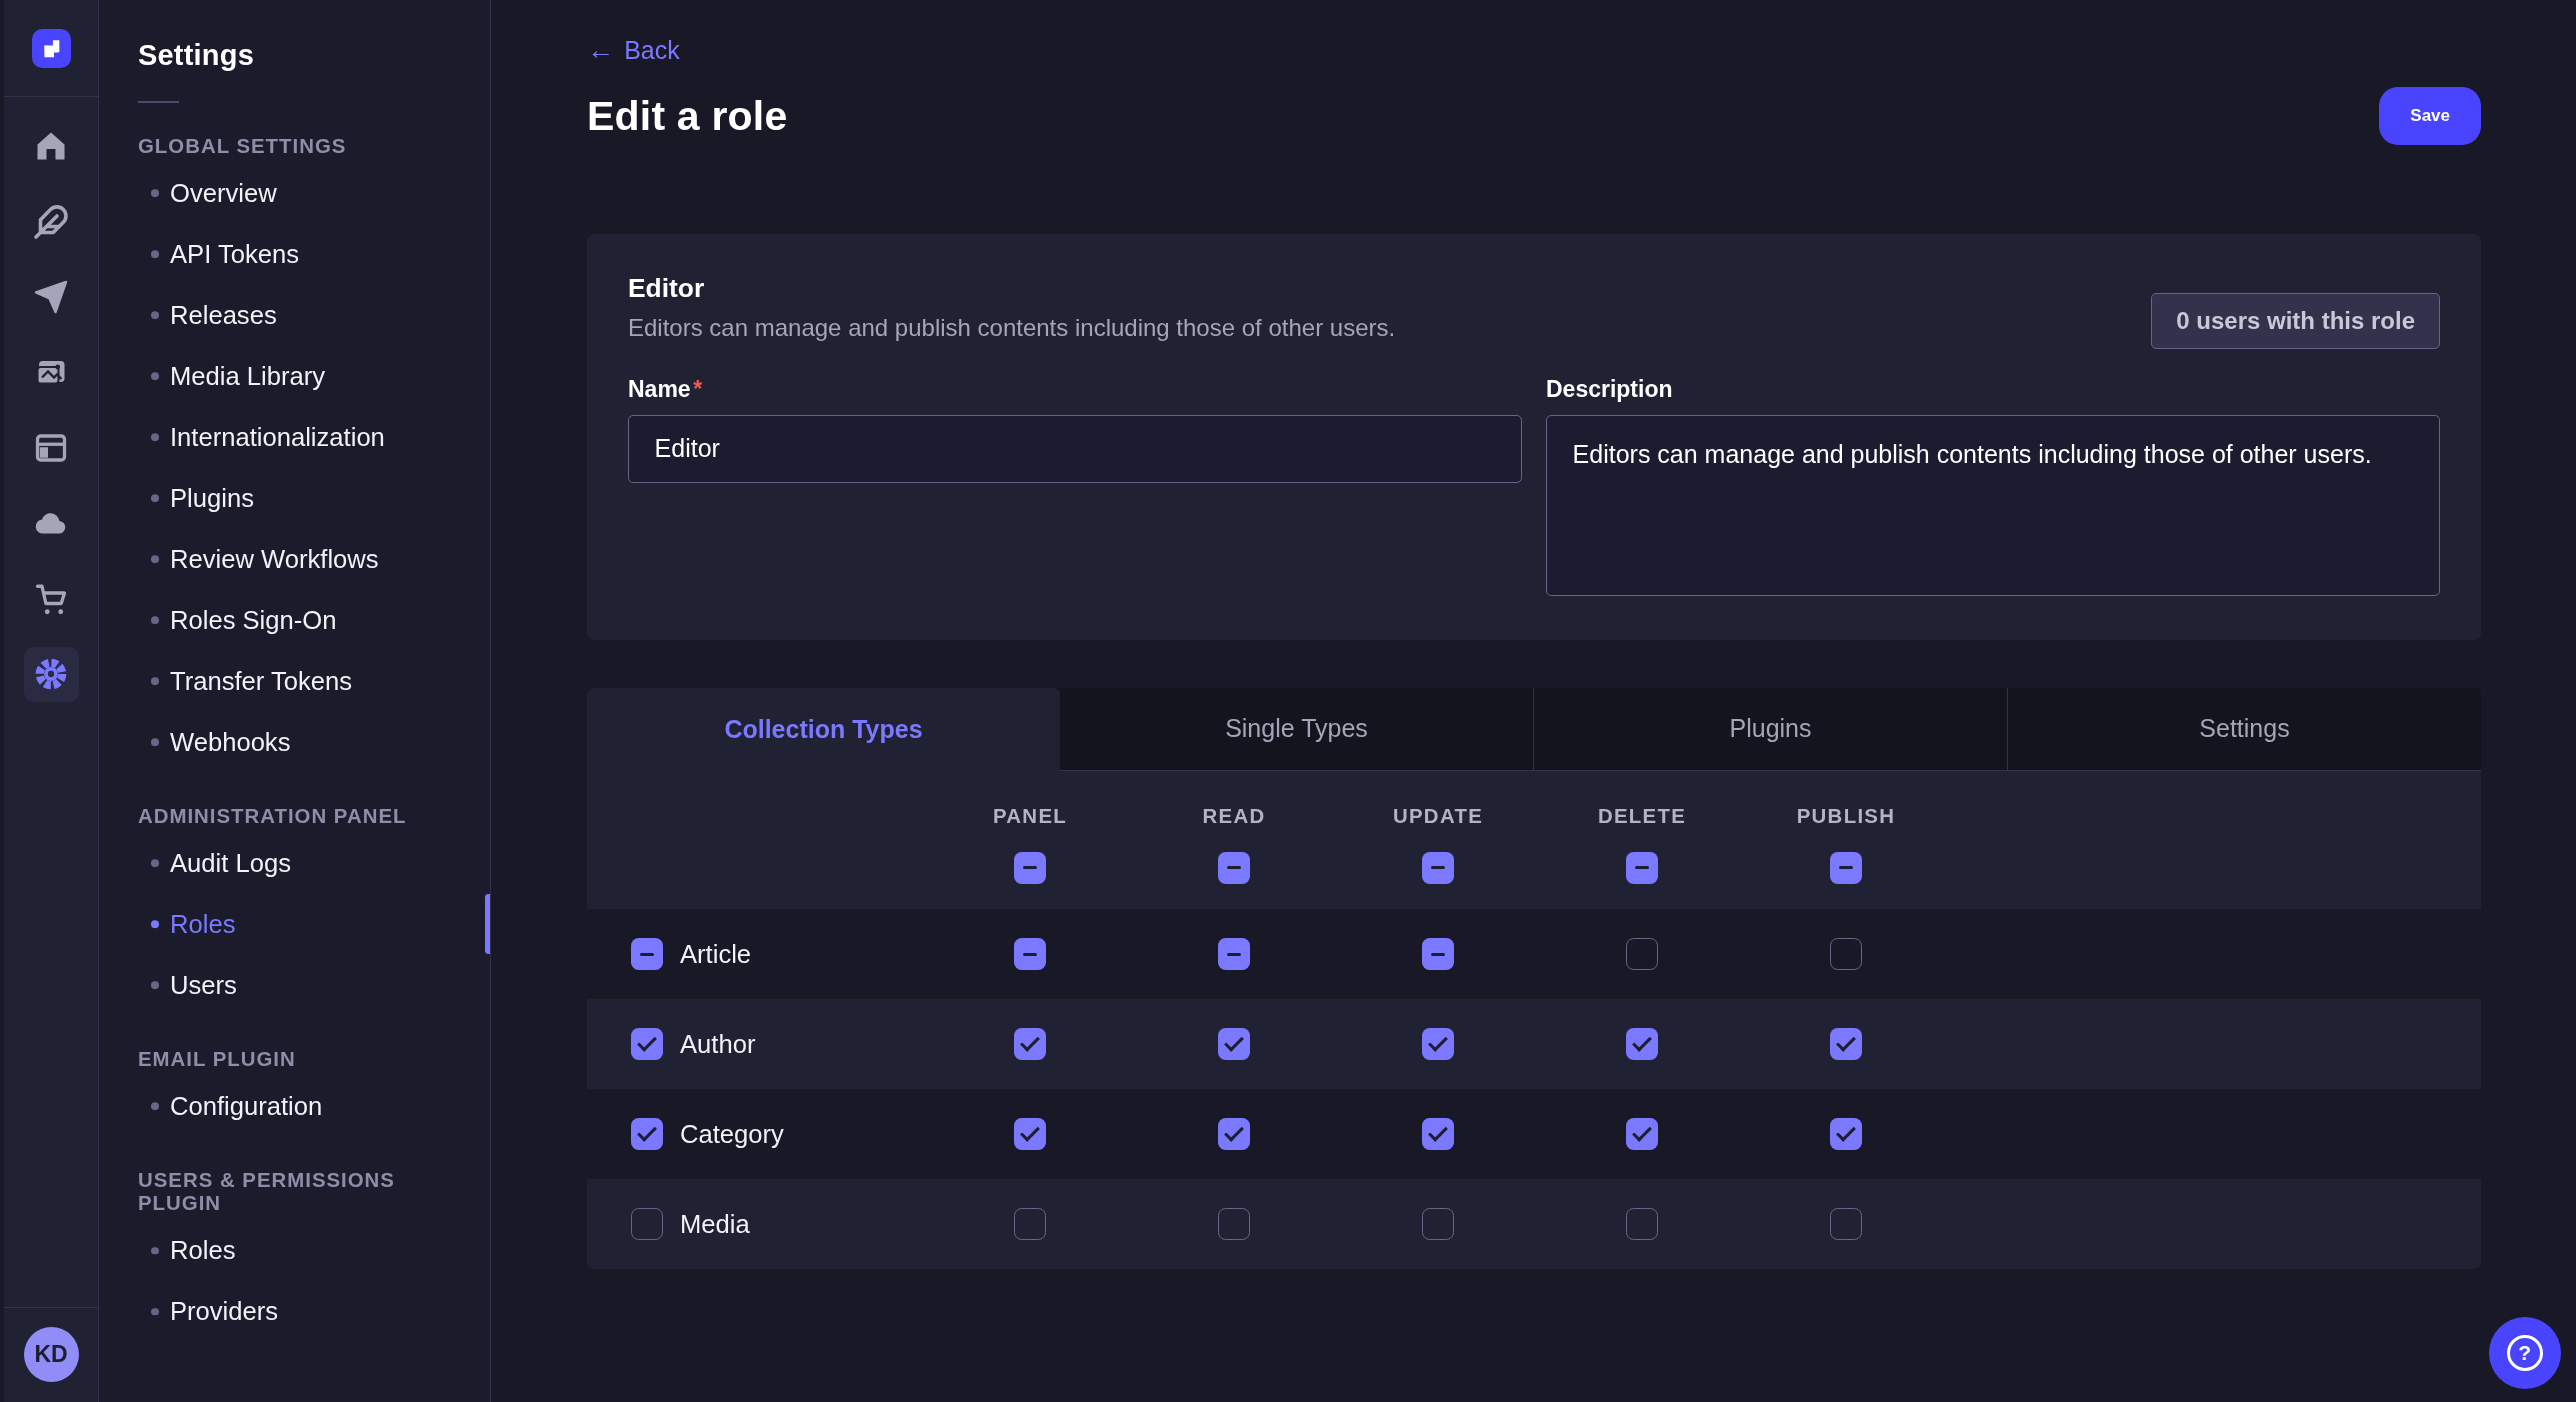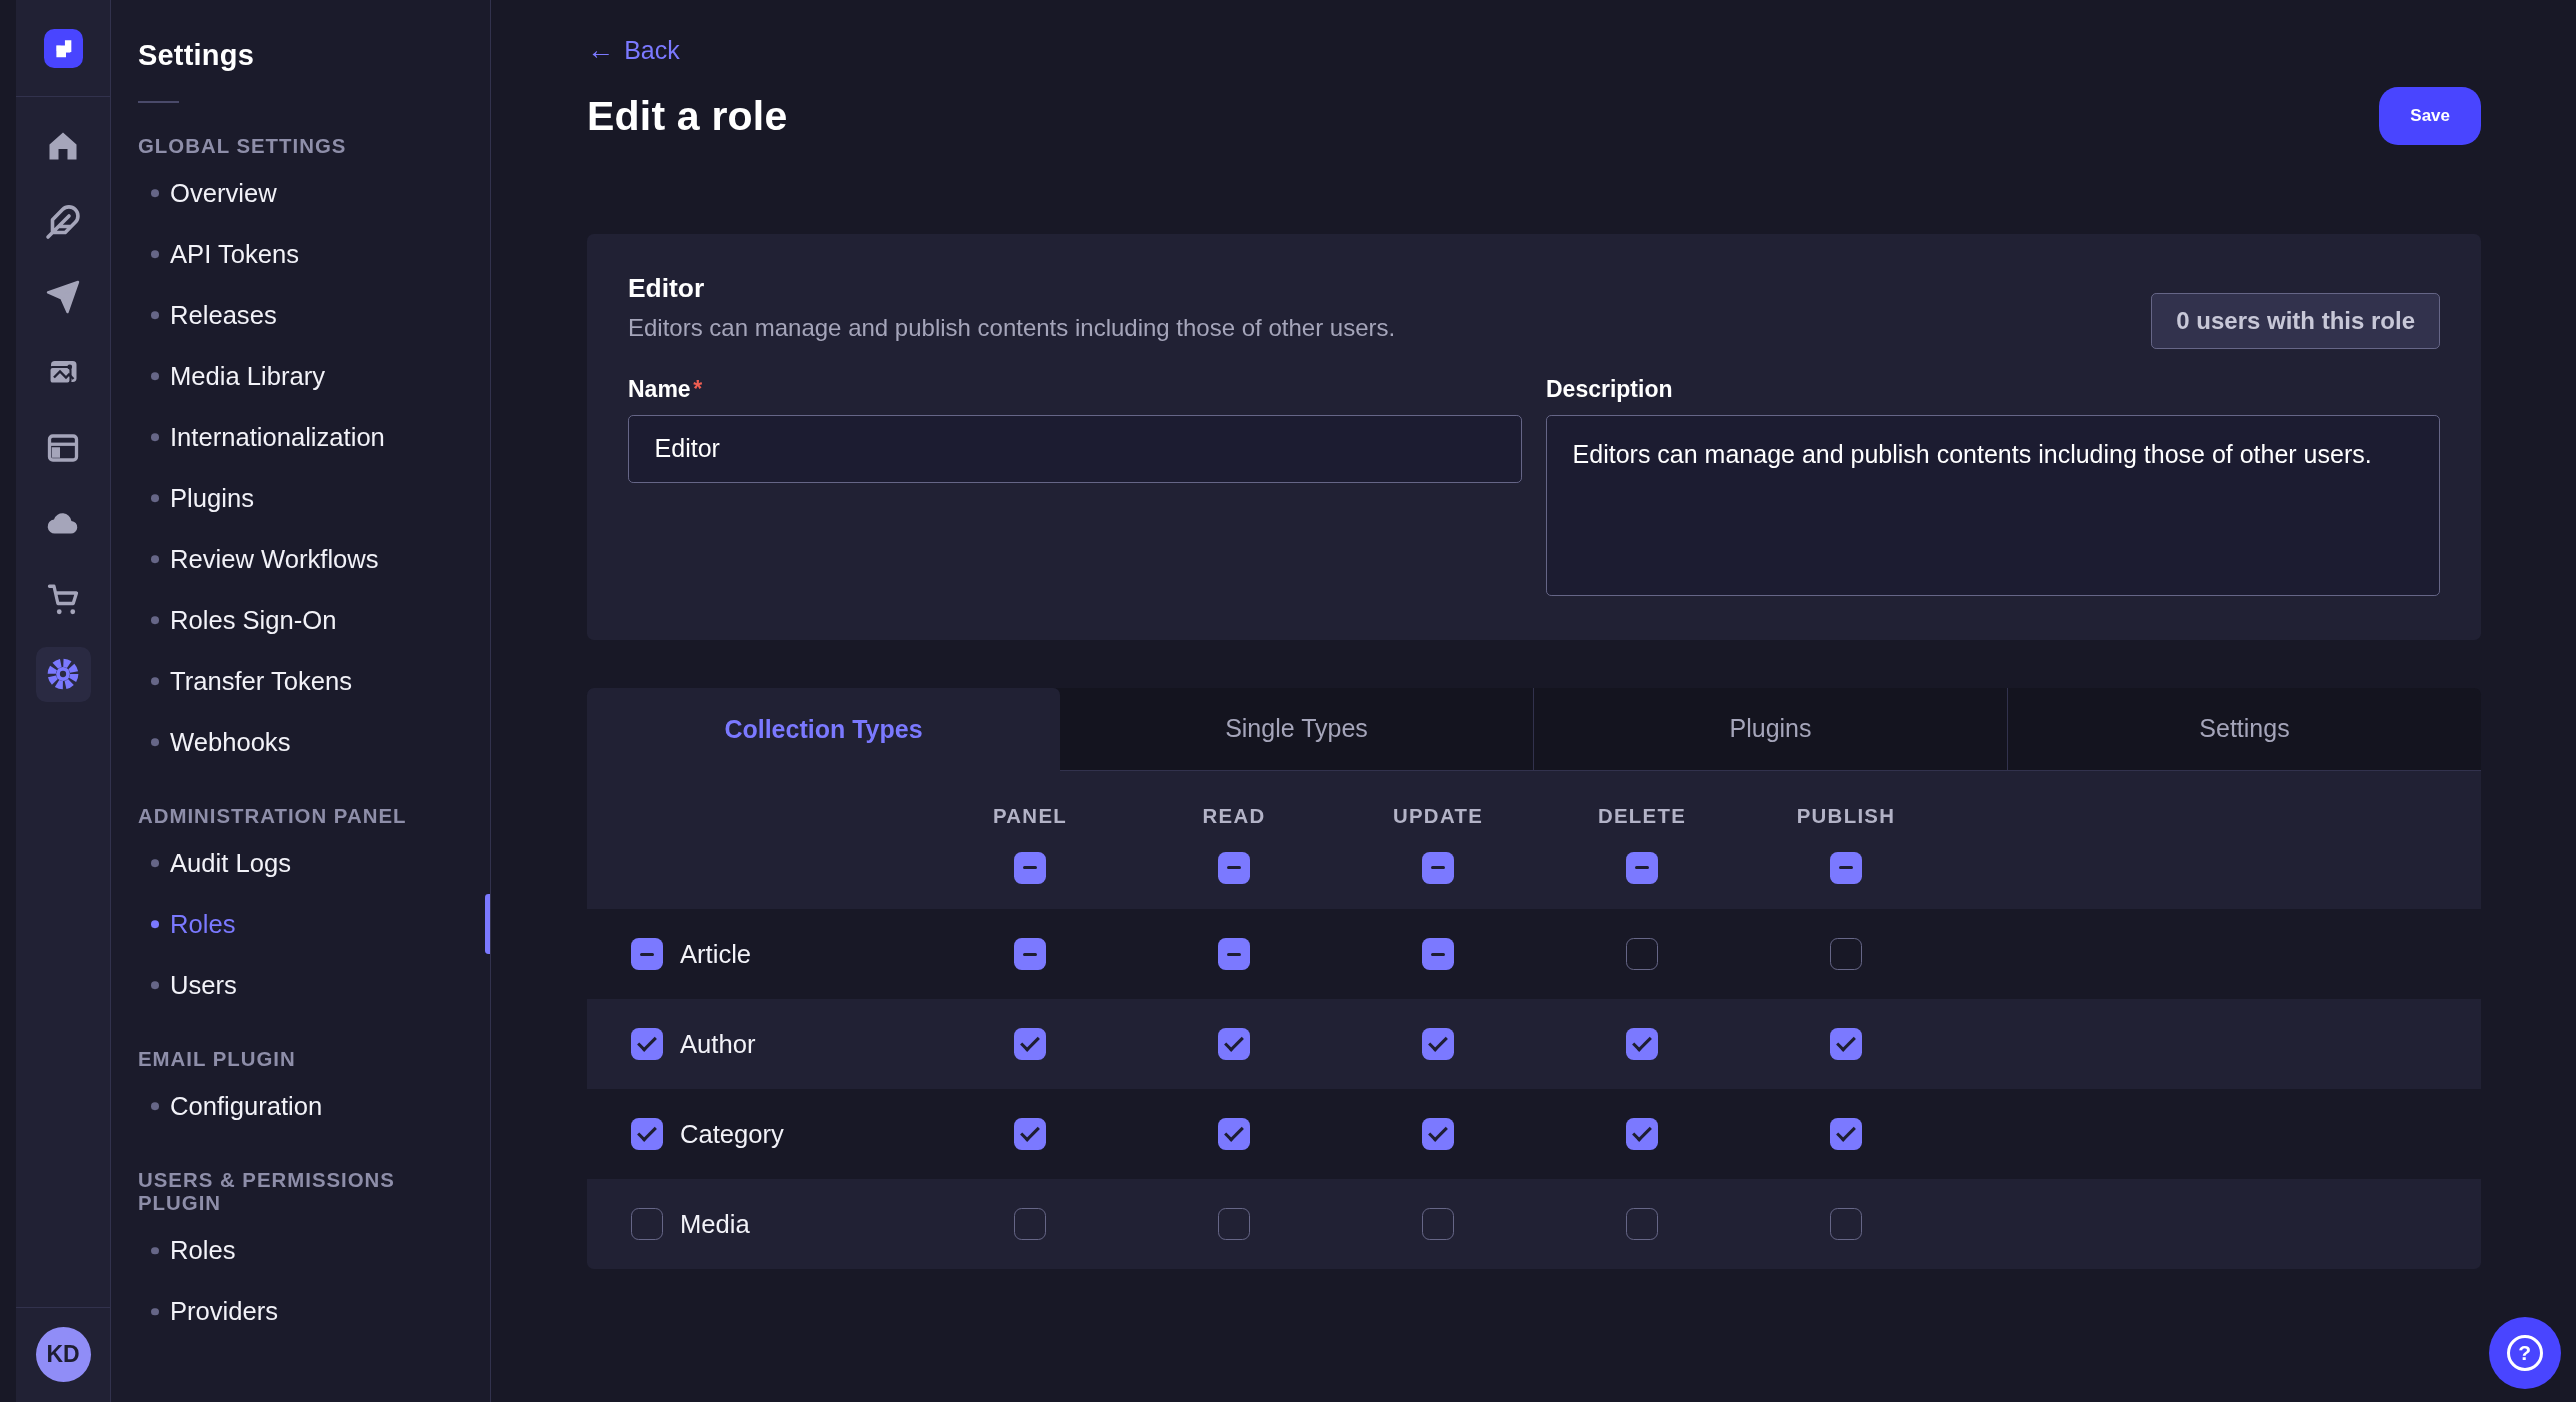--- a/index.html
+++ b/index.html
@@ -11,21 +11,21 @@
     --white:#ffffff; --red:#ee5e52;
   }
   *{margin:0;padding:0;box-sizing:border-box;}
   html,body{width:2576px;height:1402px;overflow:hidden;}
   body{
     background:var(--bg);
     font-family:"Liberation Sans", sans-serif;
     color:var(--white);
   }
   
-  .rail{position:fixed;left:16px;top:0;bottom:0;width:95px;background:var(--surface);
+  .rail{position:fixed;left:4px;top:0;bottom:0;width:95px;background:var(--surface);
     border-right:0.9px solid var(--line);display:flex;flex-direction:column;align-items:center;z-index:5;}
   .logo{margin-top:29px;width:39px;height:39px;border-radius:10.2px;background:var(--accent);
     display:flex;align-items:center;justify-content:center;cursor:pointer;}
   .rail-divider{width:100%;height:0.9px;background:var(--line);margin-top:28px;}
   .rail-icons{margin-top:22px;display:flex;flex-direction:column;gap:20.4px;}
   .rail-btn{width:55px;height:55px;border-radius:10.2px;display:flex;align-items:center;justify-content:center;cursor:pointer;}
   .rail-btn svg{width:36px;height:36px;}
   .rail-btn.active{background:#2a2a42;}
   .rail-spacer{flex:1;}
   .rail-bottom{width:100%;border-top:0.9px solid var(--line);display:flex;justify-content:center;padding:19px 0 20.4px;}

